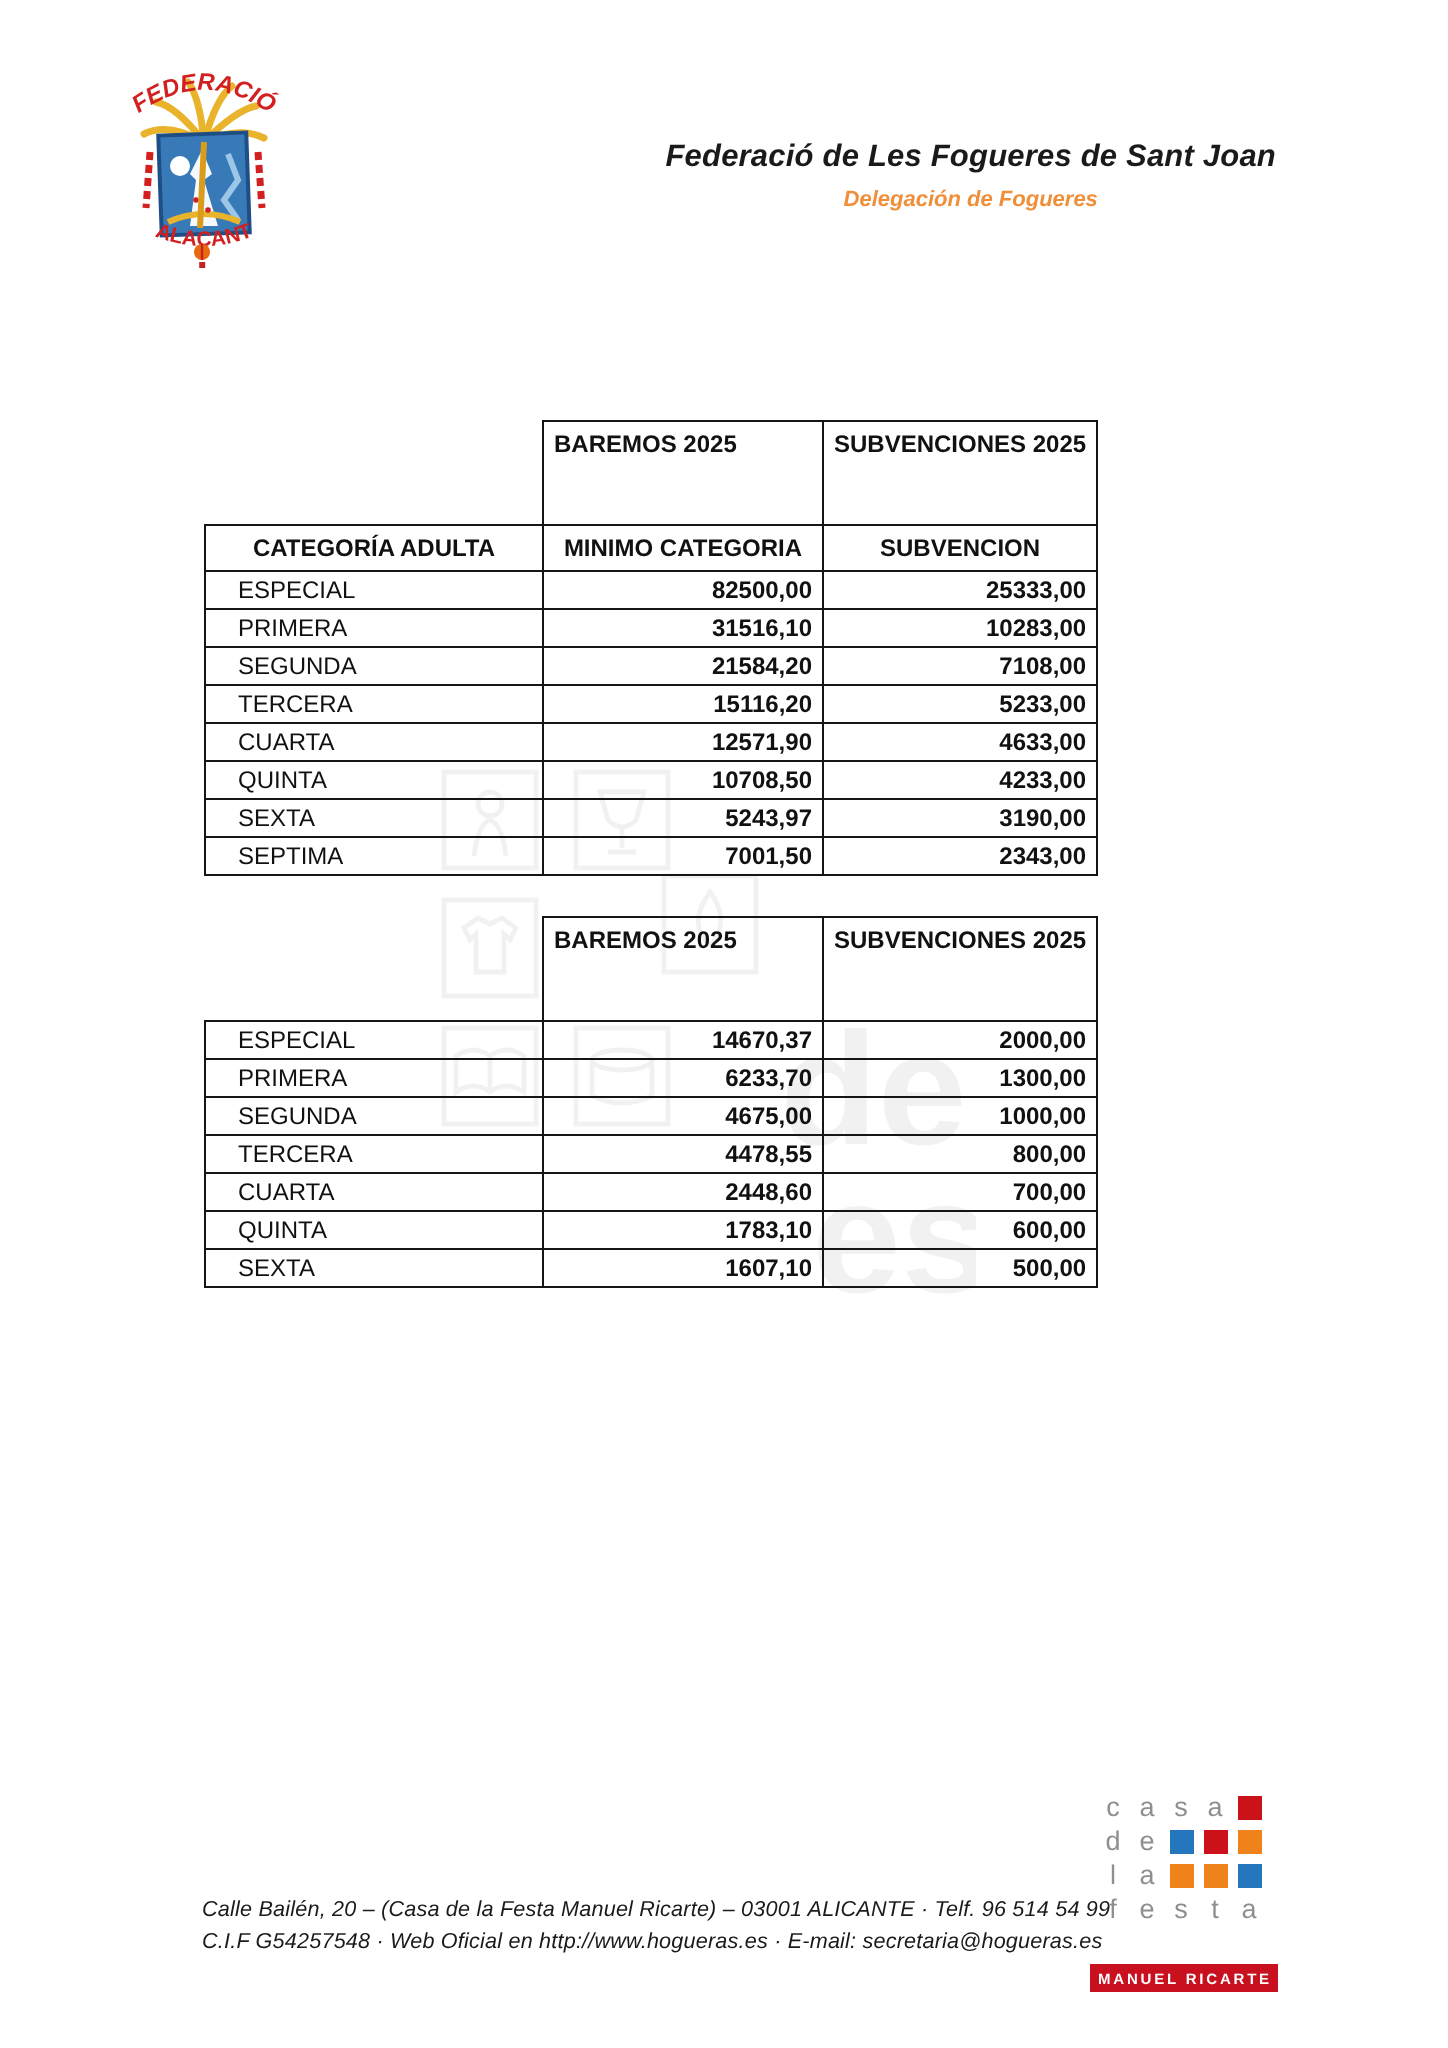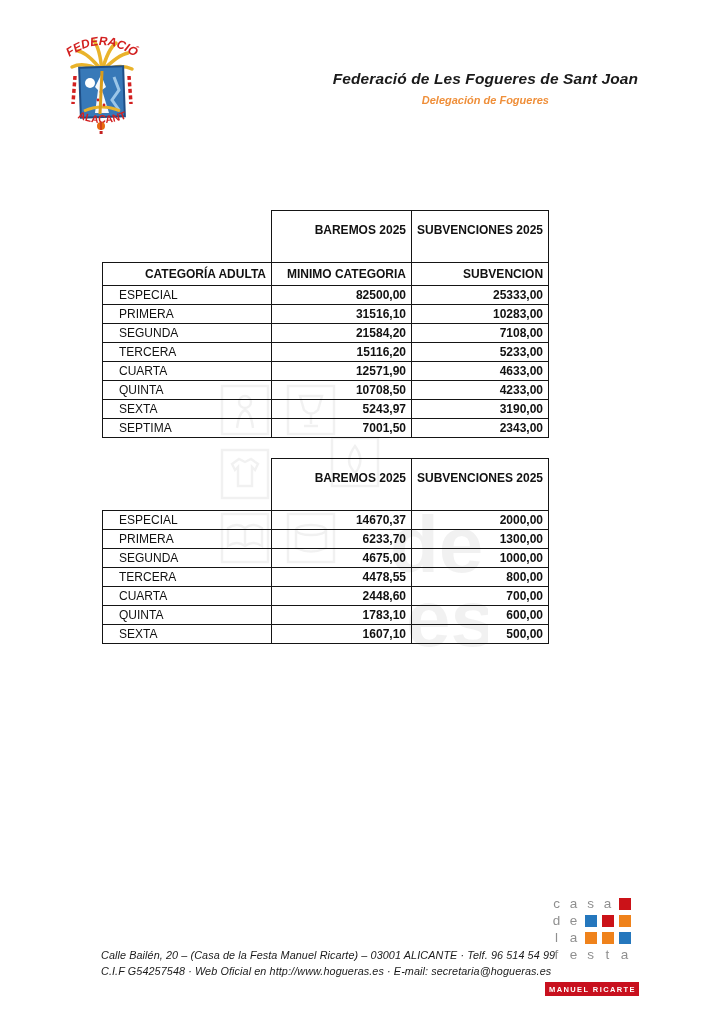--- a/index.html
+++ b/index.html
@@ -18,23 +18,23 @@
 
   
   .watermark { position: absolute; left: 208px; top: 374px; opacity: 0.10; pointer-events: none; }
 
   
   table.baremo { position: absolute; left: 102px; border-collapse: collapse; table-layout: fixed; background: transparent; }
   table.baremo.adult { top: 210px; }
   table.baremo.infantil { top: 458px; }
   .baremo col.c1 { width: 169px; } .baremo col.c2 { width: 140px; } .baremo col.c3 { width: 134px; }
   .baremo th, .baremo td { border: 1.5px solid #151515; padding: 0 5px; font-size: 12px; color: #111; height: 19px; overflow: hidden; white-space: nowrap; }
-  .baremo tr.toprow th { height: 52px; vertical-align: top; padding-top: 12px; text-align: right; font-weight: 700; }
+  .baremo tr.toprow th { height: 52px; vertical-align: top; padding-top: 4px; text-align: left; font-weight: 700; }
   .baremo .noborder { border: none; background: transparent; }
-  .baremo tr.colhead th { height: 23px; text-align: right; font-weight: 700; vertical-align: middle; }
+  .baremo tr.colhead th { height: 23px; text-align: center; font-weight: 700; vertical-align: middle; }
   .baremo tr.colhead th.left { text-align: left; }
   .baremo td.cat { text-align: left; font-weight: 400; padding-left: 16px; }
   .baremo td.num { text-align: right; font-weight: 700; font-variant-numeric: tabular-nums; }
 
   
   .footer-text { position: absolute; left: 101px; top: 948px; font-size: 10.8px; font-style: italic; line-height: 15.5px; color: #1a1a1a; letter-spacing: 0.1px; }
   .casa-logo { position: absolute; left: 548px; top: 895px; display: grid;
     grid-template-columns: repeat(5, 17px); grid-auto-rows: 17px;
     align-items: center; justify-items: center; }
   .casa-letter { font-size: 13.5px; color: #8f8f8f; line-height: 1; }

